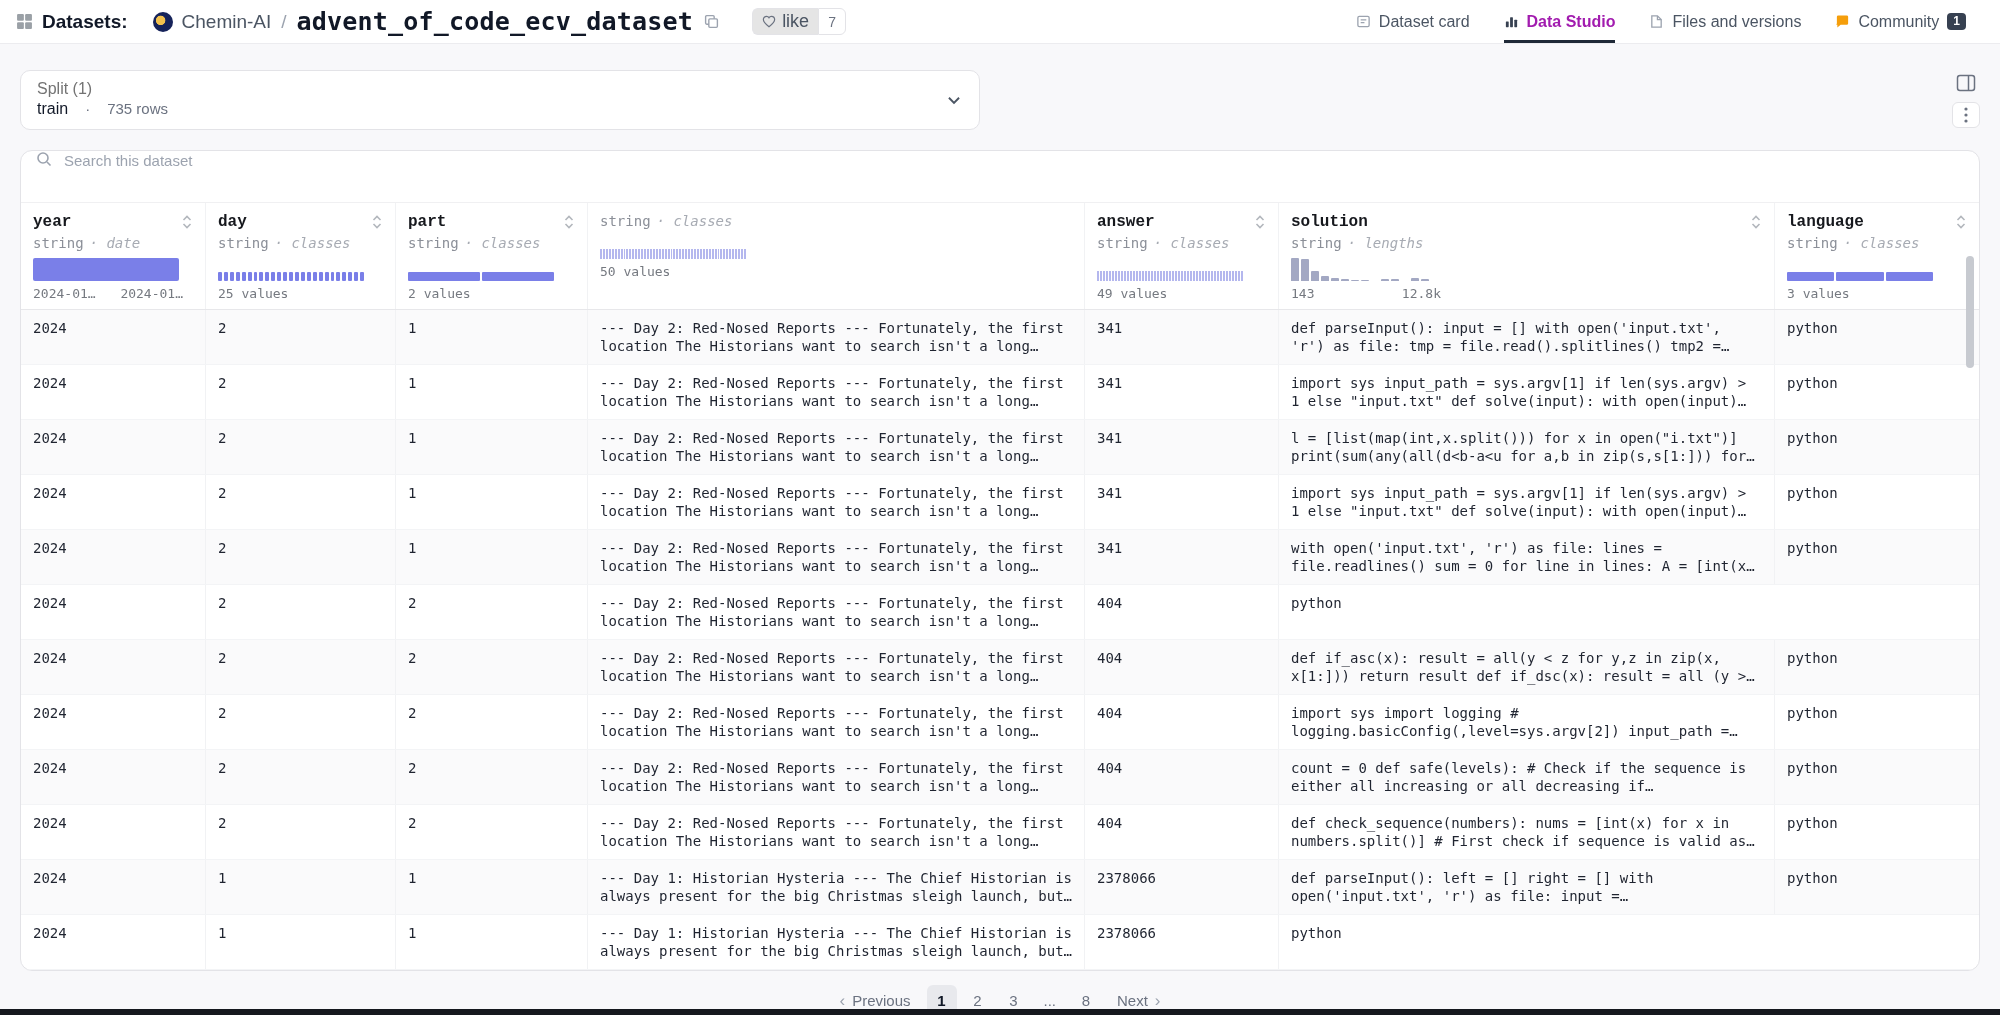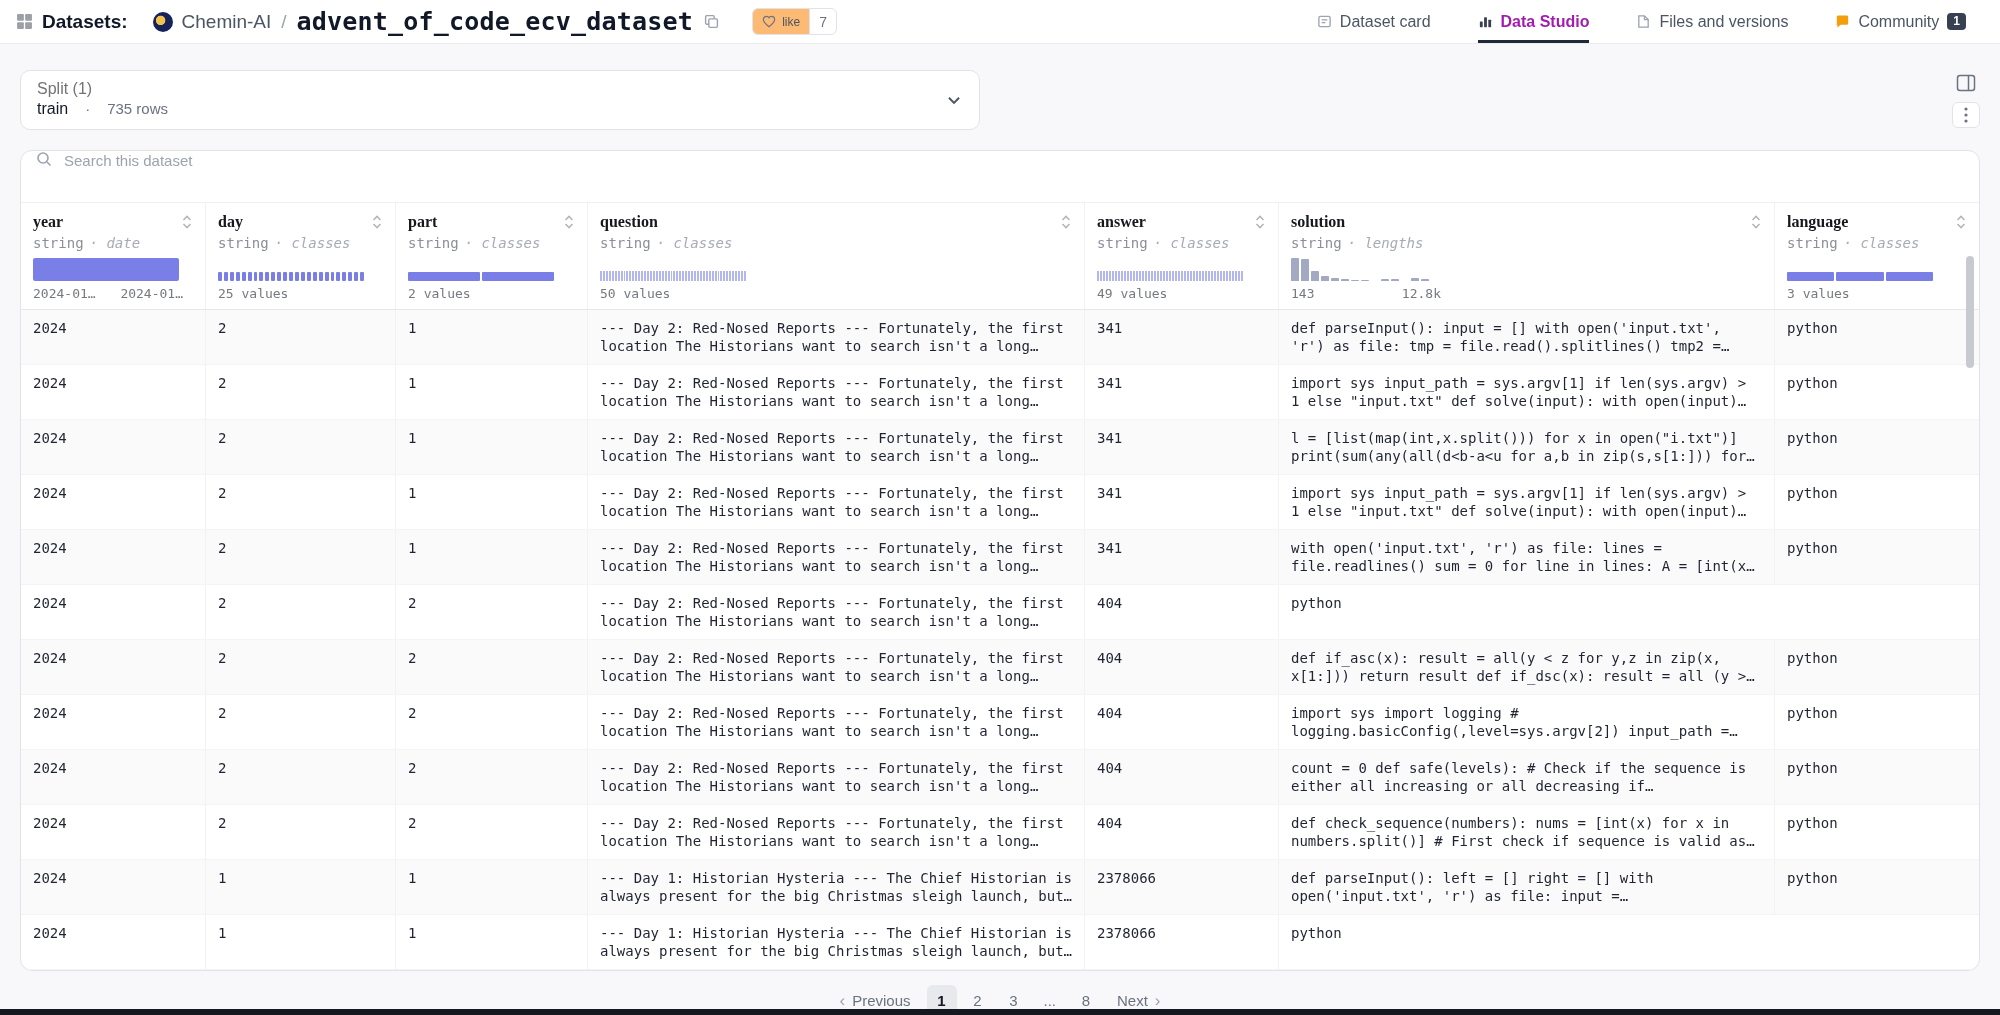--- a/index.html
+++ b/index.html
@@ -33,27 +33,27 @@
     display:inline-block;flex:none;
   }
   .tb-org{font-size:19px;color:#4b5563;text-decoration:none;}
   .tb-slash{color:#9ca3af;font-size:19px;margin:0 1px;}
   .tb-name{font-size:25px;font-weight:700;color:#111827;text-decoration:none;letter-spacing:.2px;}
   .icon-btn{background:none;border:none;padding:2px;cursor:pointer;display:flex;align-items:center;}
   .like{display:flex;align-items:stretch;margin-left:22px;height:27px;}
   .like-btn{
     display:flex;align-items:center;gap:6px;padding:0 9px;
     border:1px solid #e3e3e7;border-right:none;border-radius:6px 0 0 6px;
-    background:#fdba74;color:#4b5563;font-size:12px;cursor:pointer;
+    background:#e5e5e5;color:#4b5563;font-size:18px;cursor:pointer;
   }
   .like-count{
     border:1px solid #e3e3e7;border-radius:0 6px 6px 0;background:#fff;
     color:#6b7280;font-size:14px;padding:0 9px;cursor:pointer;
   }
-  .tb-tabs{display:flex;align-items:stretch;gap:47px;}
+  .tb-tabs{display:flex;align-items:stretch;gap:34px;}
   .tab{
     display:flex;align-items:center;gap:8px;font-size:16px;color:#4b5563;
     border-bottom:3px solid transparent;padding-top:3px;cursor:pointer;
   }
   .tab.active{color:#a21caf;font-weight:700;border-bottom-color:#1f2937;}
   .badge{
     background:#374151;color:#fff;font-size:12px;font-weight:600;
     border-radius:4px;padding:1px 6px;line-height:15px;
   }
 
@@ -83,21 +83,21 @@
   .search-row input{
     border:none;outline:none;font-size:15px;color:#111827;width:520px;background:transparent;
     font-family:"Liberation Sans", sans-serif;
   }
   .search-row input::placeholder{color:#9ca3af;}
 
   .thead{display:grid;grid-template-columns:var(--cols);border-bottom:1px solid #e7e7ea;}
   .th{padding:10px 12px 8px;border-right:1px solid #f1f2f4;display:flex;flex-direction:column;gap:4px;cursor:pointer;}
   .th:last-child{border-right:none;}
   .th-top{display:flex;justify-content:space-between;align-items:center;}
-  .col-name{font-family:Liberation Serif, serif;font-size:16px;font-weight:700;color:#16181d;}
+  .col-name{font-family:Liberation Mono, monospace;font-size:16px;font-weight:700;color:#16181d;}
   .th-type{font-family:"DejaVu Sans Mono", monospace;font-size:14px;color:#8b8f98;display:flex;gap:6px;}
   .th-type em{color:#a7abb3;font-style:italic;}
   .hist{width:146px;height:24px;display:flex;align-items:flex-end;gap:2px;margin-top:2px;}
   .hist.ticks{gap:1px;}
   .hseg{flex:1;height:9px;background:var(--accent);border-radius:1px;}
   .hseg.solid{height:23px;border-radius:2px;}
   .htick{flex:1;height:10px;background:var(--tick);}
   .hbar{width:8px;background:var(--lenbar);border-radius:1px 1px 0 0;}
   .th-stats{
     width:150px;display:flex;justify-content:space-between;
@@ -354,29 +354,20 @@
     <div class="hist">
           <div class="hseg"></div>
           <div class="hseg"></div>
         </div>
     <div class="th-stats">
           <span>2 values</span>
         </div>
   </div>
 
   <div class="th">
-    <div class="th-top">
-      <span class="col-name">question</span>
-      <span class="sort">
-        <svg width="12" height="14" viewBox="0 0 12 14" fill="none" stroke="#b3b7bd" stroke-width="1.6">
-          <path d="M2.5 5L6 1.5 9.5 5"></path>
-              <path d="M2.5 9L6 12.5 9.5 9"></path>
-        </svg>
-      </span>
-    </div>
     <div class="th-type">
       <span>string</span>
       <em>· classes</em>
     </div>
     <div class="hist ticks">
           <div class="htick"></div>
           <div class="htick"></div>
           <div class="htick"></div>
           <div class="htick"></div>
           <div class="htick"></div>

